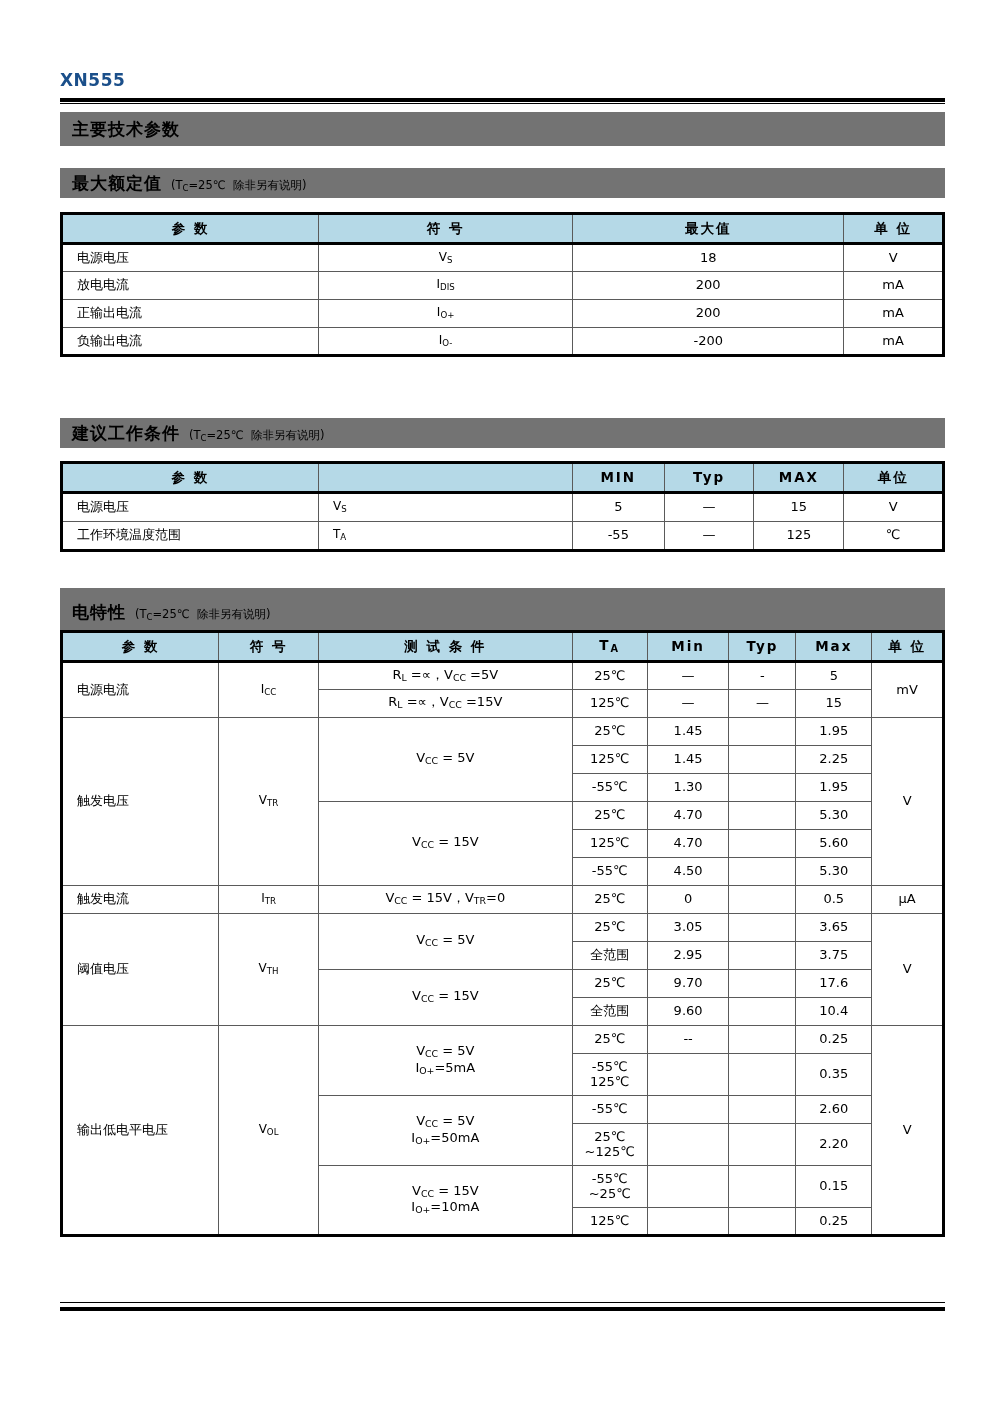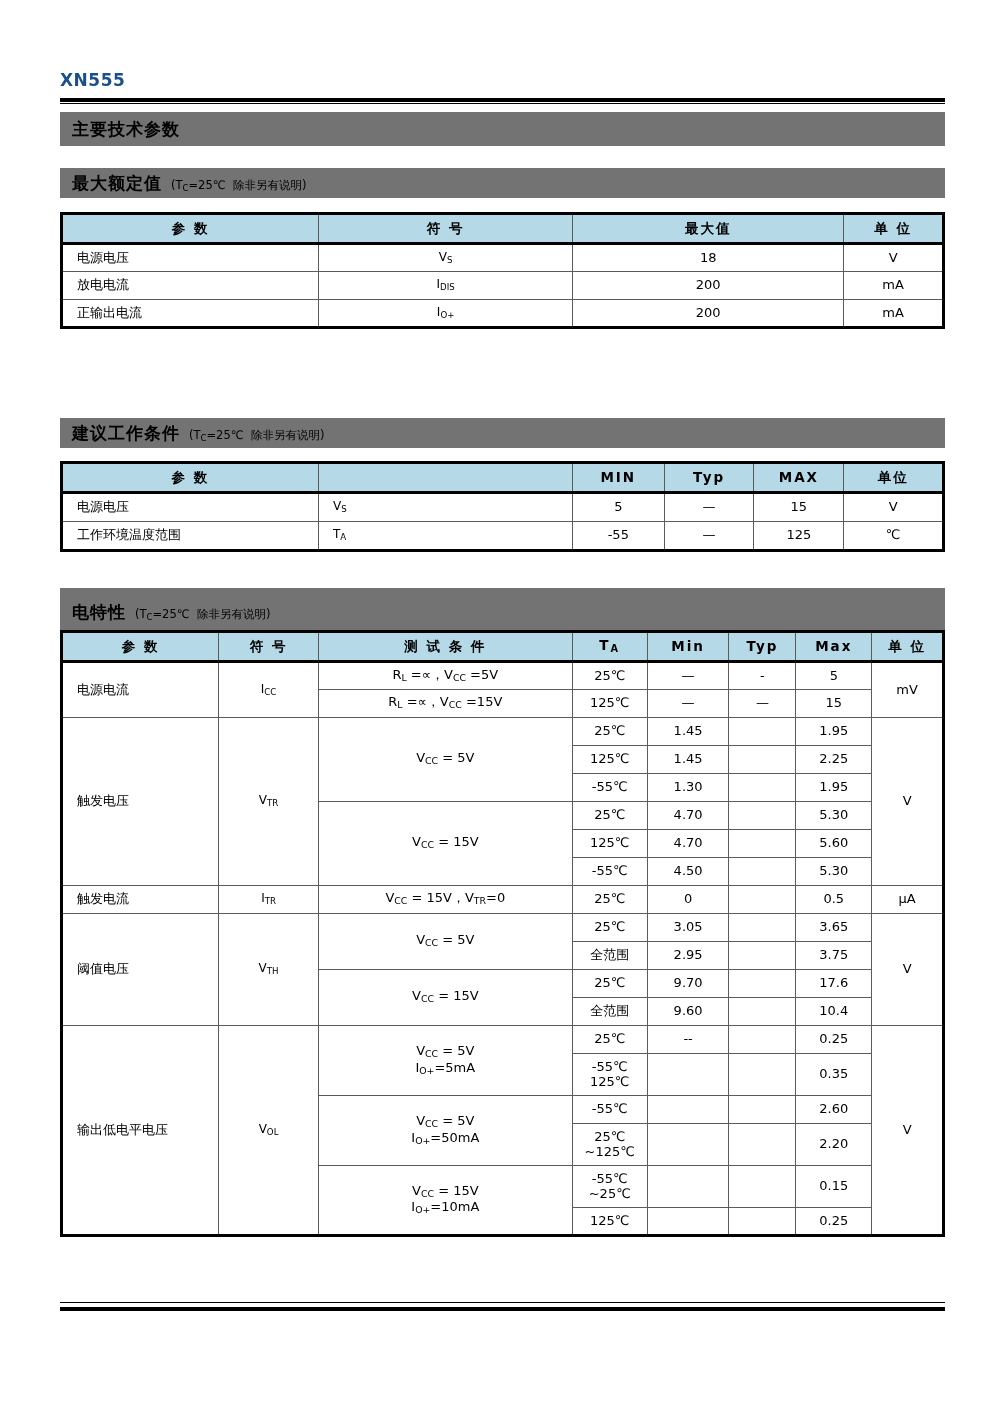--- a/index.html
+++ b/index.html
@@ -128,20 +128,26 @@
         <tr style="height:28px">
           <td class="lcell">放电电流</td>
           <td><span class="sym">I<sub>DIS</sub></span></td>
           <td>200</td>
           <td>mA</td>
         </tr>
         <tr style="height:28px">
           <td class="lcell">正输出电流</td>
           <td><span class="sym">I<sub>O+</sub></span></td>
           <td>200</td>
+          <td>mA</td>
+        </tr>
+        <tr style="height:28px">
+          <td class="lcell">负输出电流</td>
+          <td><span class="sym">I<sub>O-</sub></span></td>
+          <td>-200</td>
           <td>mA</td>
         </tr>
       </tbody>
   </table>
 
   <div class="bar" style="top:418px;height:30px;">
     <span class="bar-title">建议工作条件</span>
     <span class="bar-sub">(T<sub>C</sub>=25℃&nbsp; 除非另有说明)</span>
   </div>
 

